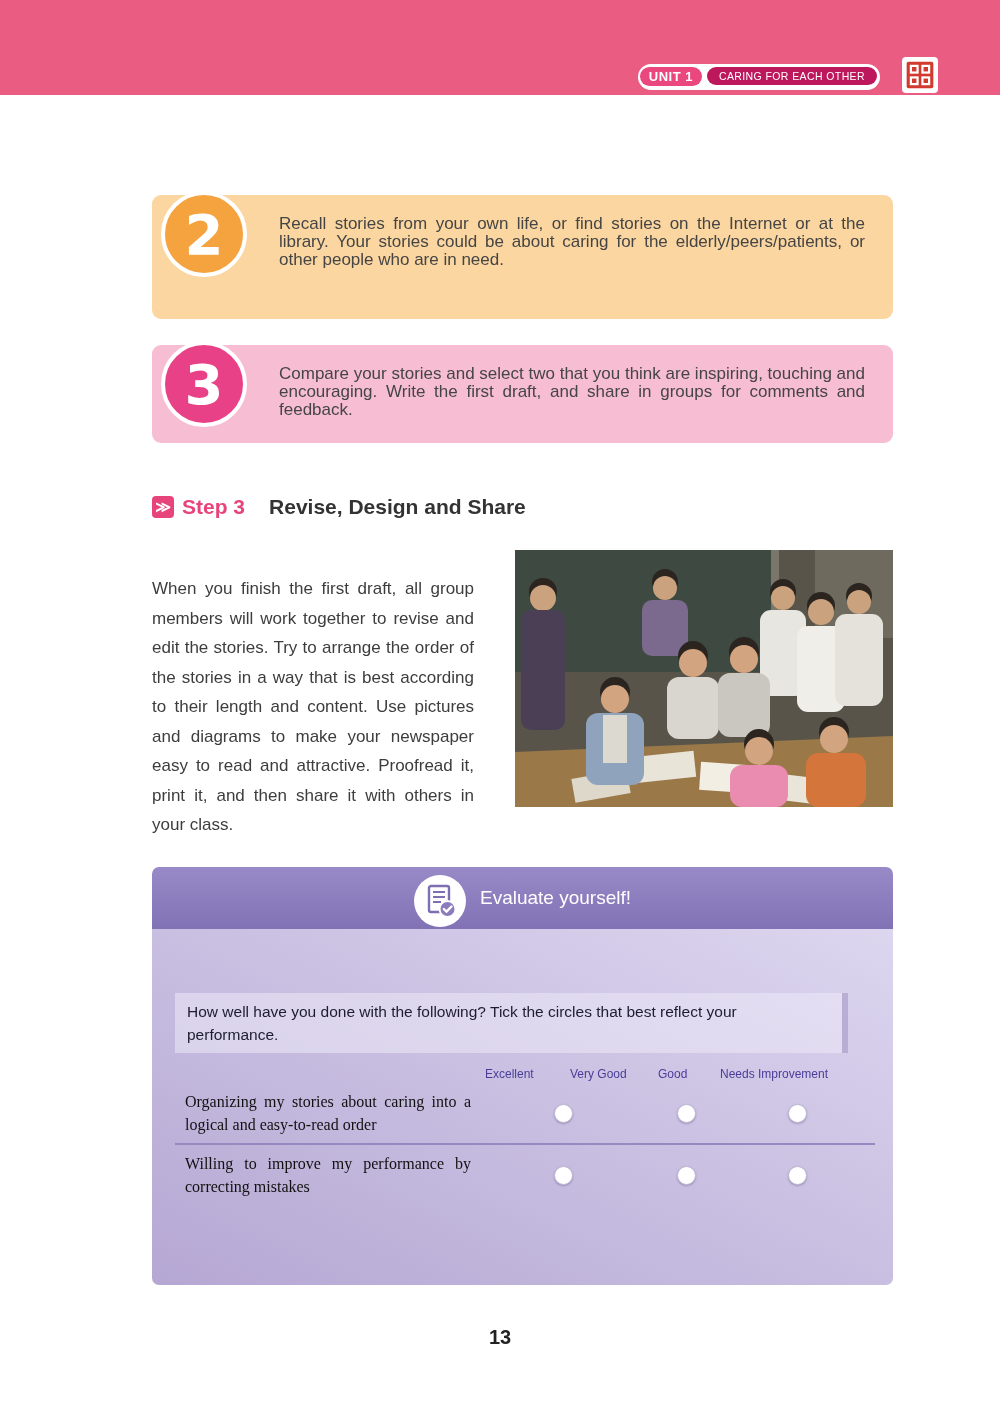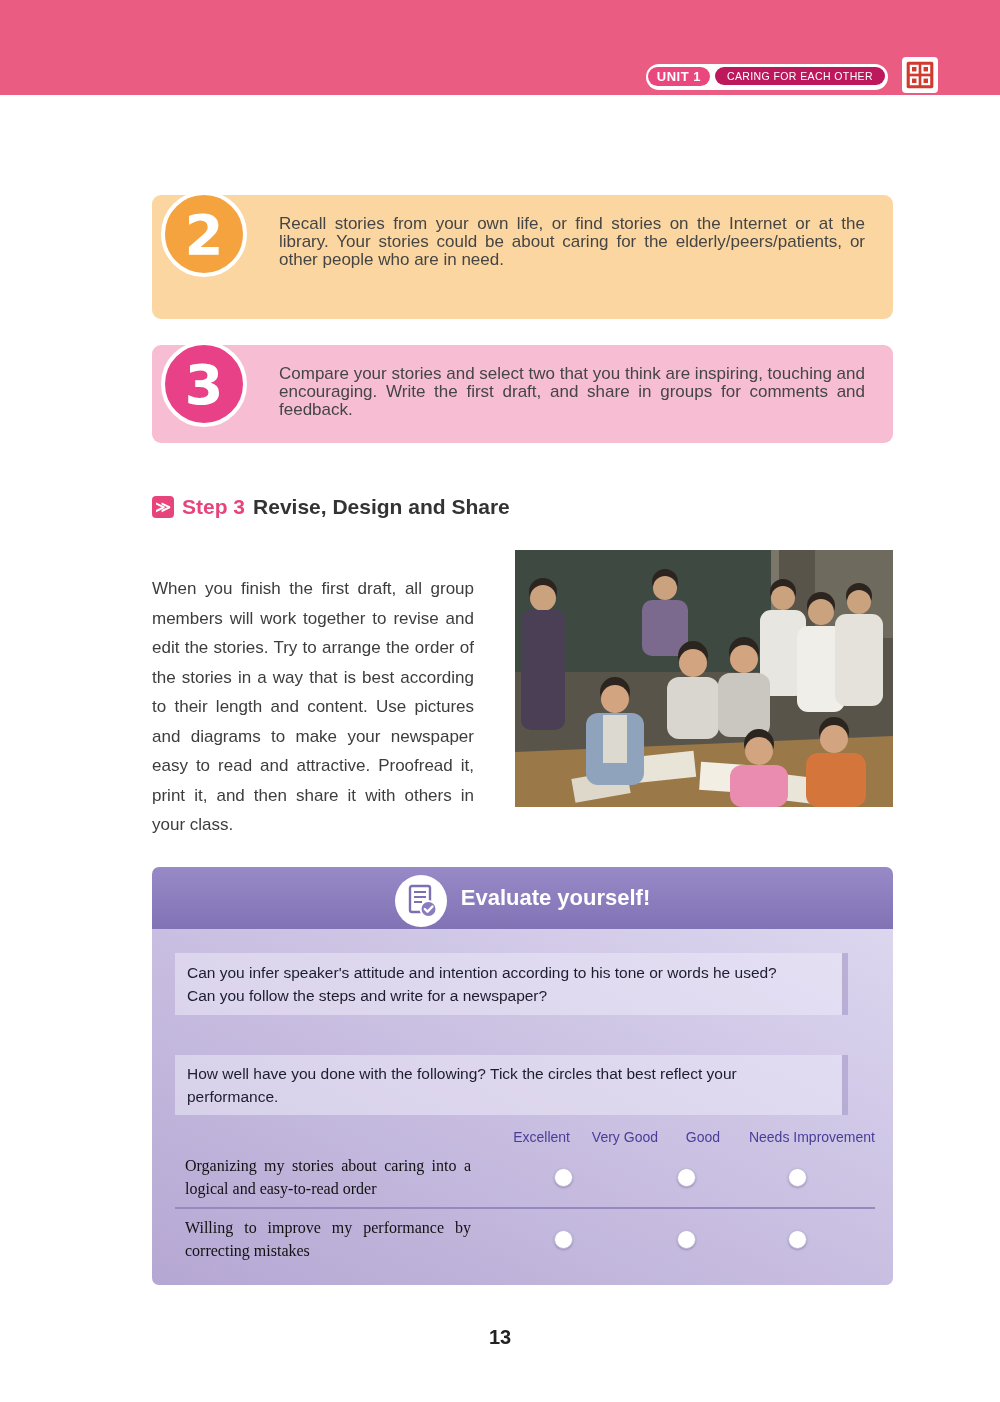--- a/index.html
+++ b/index.html
@@ -2,21 +2,21 @@
 <html><head>
 <meta charset="utf-8">
 <style>
   * { margin:0; padding:0; box-sizing:border-box; }
   html,body { background:#ffffff; }
   body { font-family:"Liberation Sans", sans-serif; }
   .page { position:relative; width:1000px; height:1402px; background:#fff; overflow:hidden; }
 
   
   .top-band { position:absolute; top:0; left:0; width:1000px; height:95px; background:#eb5c82; }
-  .unit-badge { position:absolute; top:64px; right:112px; height:26px; background:#fff; border-radius:14px;
+  .unit-badge { position:absolute; top:64px; right:120px; height:26px; background:#fff; border-radius:14px;
                 display:flex; align-items:center; padding:0 3px 2px 2px; gap:5px; }
   .unit-label { background:#e9477d; color:#fff; font-weight:bold; font-size:13px; padding:2px 9px;
                 border-radius:11px; letter-spacing:.5px; white-space:nowrap; }
   .unit-title { background:#be185d; color:#fff; font-size:10.5px; padding:3px 12px; border-radius:11px;
                 letter-spacing:.4px; white-space:nowrap; }
   .seal { position:absolute; top:57px; right:62px; width:36px; height:36px; background:#fff;
           border-radius:4px; display:flex; align-items:center; justify-content:center; }
 
   
   .step-box { position:absolute; left:152px; width:741px; border-radius:9px; }
@@ -31,45 +31,45 @@
                text-align:justify; }
   .float-spacer { float:left; width:102px; }
   .sp-2 { height:64px; }
   .sp-3 { height:64px; }
 
   
   .step5-head { position:absolute; top:495px; left:152px; display:flex; align-items:center; gap:8px; }
   .step5-marker { width:22px; height:22px; background:#e8447c; border-radius:4px; color:#fff;
                   font-size:15px; font-weight:bold; display:flex; align-items:center; justify-content:center; }
   .step5-label { color:#e8447c; font-size:21px; font-weight:bold; }
-  .step5-title { color:#333; font-size:21px; font-weight:bold; margin-left:0; }
+  .step5-title { color:#333; font-size:21px; font-weight:bold; margin-left:16px; }
 
   
   .body-para { position:absolute; top:574px; left:152px; width:322px; font-size:17px; line-height:29.5px;
                color:#3d3d3d; text-align:justify; }
   .photo { position:absolute; top:550px; left:515px; width:378px; height:257px; overflow:hidden; }
   .photo svg { display:block; }
 
   
   .eval { position:absolute; top:867px; left:152px; width:741px; height:418px; border-radius:7px; overflow:hidden; }
   .eval-header { height:62px; background:linear-gradient(180deg,#988ac7,#8172b5);
                  display:flex; align-items:center; justify-content:center; gap:14px; }
   .eval-icon { width:52px; height:52px; background:#fff; border-radius:50%;
                display:flex; align-items:center; justify-content:center; margin-top:6px; }
-  .eval-title { color:#fff; font-size:22px; font-weight:bold; }
+  .eval-title { color:#fff; font-size:19px; font-weight:normal; }
   .eval-body { height:356px; background:linear-gradient(to top right,#b5a7d3,#dcd6ef); padding:24px 45px 0 23px; }
   .eval-box { background:rgba(237,233,248,.55); border-right:6px solid rgba(122,106,170,.4);
               padding:8px 12px; font-size:15.5px; line-height:23px; color:#1d1d2e; }
   .eval-box + .eval-box { margin-top:19px; }
   .eval-box.single { padding:7px 12px;margin-top:40px; }
 
   .eval-table { margin-top:10px; width:700px; }
   .t-head, .t-row { display:grid; grid-template-columns:310px 85px 88px 62px 155px; align-items:center; }
   .t-head { padding:4px 0 2px 0; }
-  .t-col { text-align:right; color:#4a3d99; font-size:14px; white-space:nowrap; }
+  .t-col { text-align:left; color:#4a3d99; font-size:12px; white-space:nowrap; }
   .t-row { min-height:56px;gap:36px; }
   .t-row.ruled { border-bottom:2px solid #9589bf; }
   .t-label { font-family:"Liberation Serif", serif; font-size:16px; line-height:23px; color:#111;
              padding:7px 14px 7px 10px; text-align:justify; }
   .t-cell { display:flex; justify-content:center; }
   .circle { width:19px; height:19px; border-radius:50%; background:#fff; border:1px solid #c0b8d4;
             box-shadow:0 1px 2px rgba(70,60,110,.35); cursor:pointer; }
 
   
   .page-num { position:absolute; top:1326px; left:0; width:1000px; text-align:center;
@@ -186,24 +186,20 @@
           <line x1="11" y1="9" x2="23" y2="9" stroke="#7e6fb2" stroke-width="2"></line>
           <line x1="11" y1="14" x2="23" y2="14" stroke="#7e6fb2" stroke-width="2"></line>
           <line x1="11" y1="19" x2="19" y2="19" stroke="#7e6fb2" stroke-width="2"></line>
           <circle cx="25.5" cy="26" r="8" fill="#8b7cbe" stroke="#fff" stroke-width="2"></circle>
           <path d="M21.8 26 L24.5 28.7 L29.5 23.5" stroke="#fff" stroke-width="2.4" fill="none" stroke-linecap="round" stroke-linejoin="round"></path>
         </svg>
       </div>
       <div class="eval-title">Evaluate yourself!</div>
     </div>
     <div class="eval-body">
-      <div class="eval-box">
-        <div>Can you infer speaker's attitude and intention according to his tone or words he used?</div>
-        <div>Can you follow the steps and write for a newspaper?</div>
-      </div>
       <div class="eval-box single">How well have you done with the following? Tick the circles that best reflect your performance.</div>
 
       <div class="eval-table">
         <div class="t-head">
           <div></div>
           <div class="t-col">Excellent</div>
           <div class="t-col">Very Good</div>
           <div class="t-col">Good</div>
           <div class="t-col">Needs Improvement</div>
         </div>

